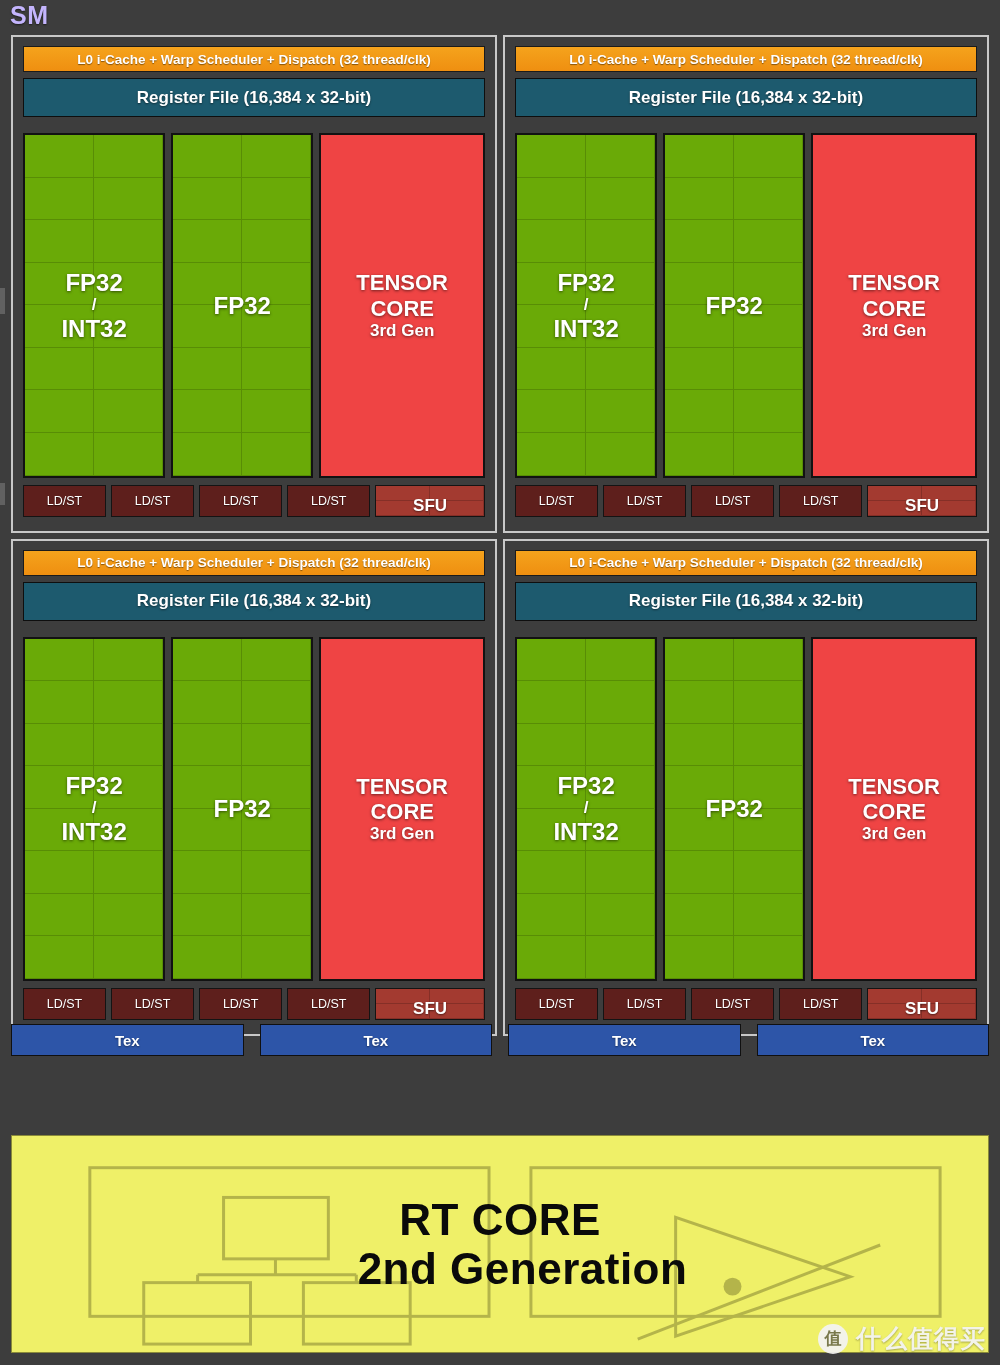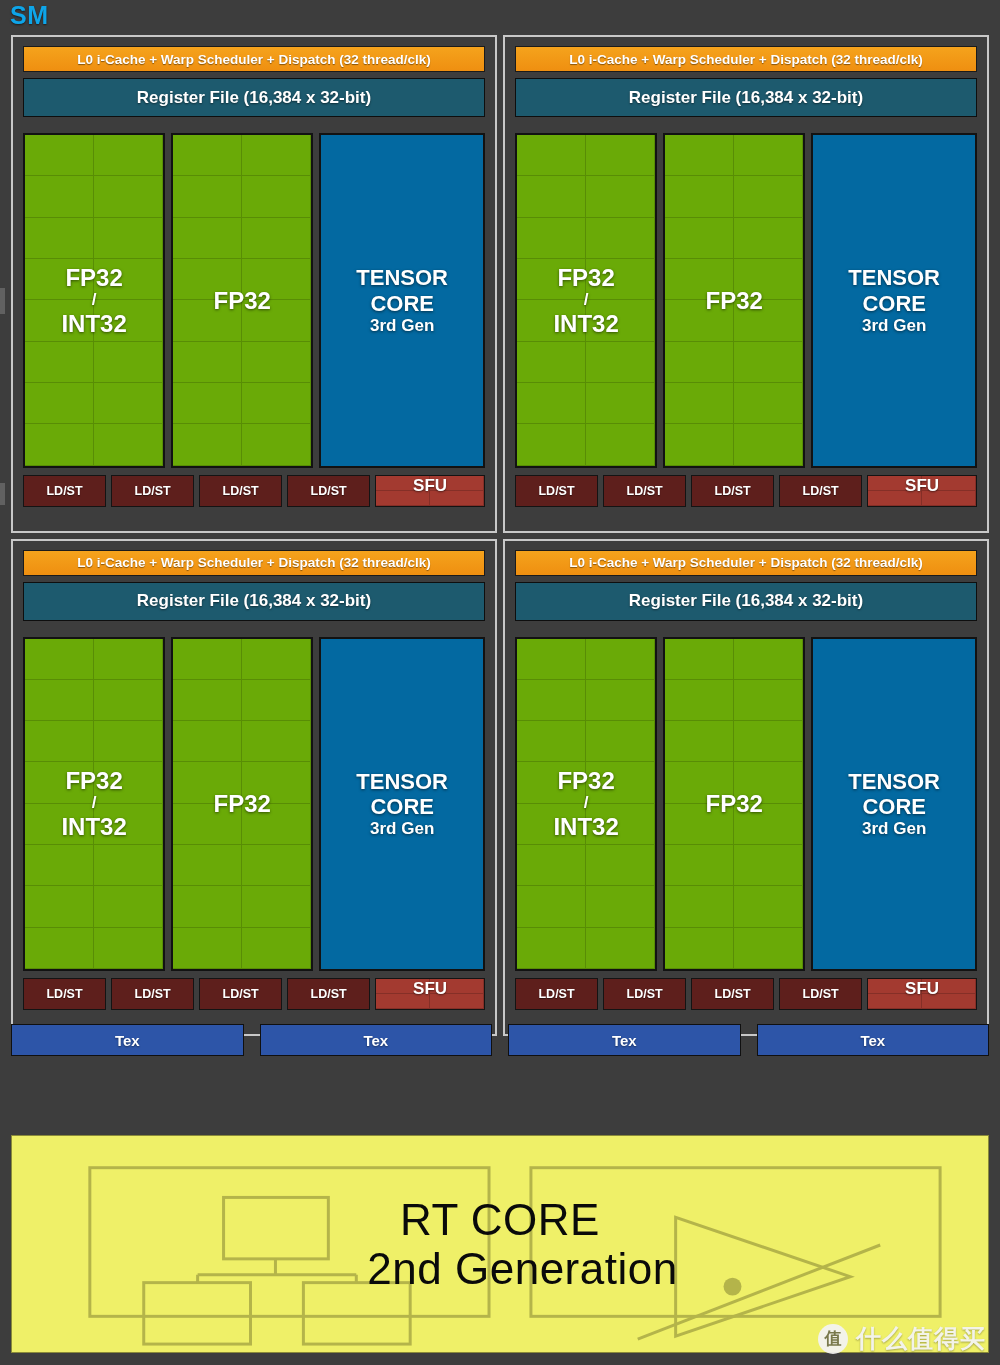--- a/index.html
+++ b/index.html
@@ -14,41 +14,41 @@
   #root {
     position: relative;
     width: 1000px; height: 1365px;
     background: #3d3d3d;
   }
 
   
   .sm-title {
     position: absolute;
     left: 10px; top: 1px;
-    color: #0ea5e9;
+    color: #c4b5fd;
     font-size: 25px;
     font-weight: bold;
     letter-spacing: 0.5px;
     text-shadow: 0 1px 2px rgba(0,0,0,.55);
   }
 
   
   .quad-grid {
     position: absolute;
     left: 11px; top: 35px;
     width: 978px; height: 1001px;
     display: grid;
     grid-template-columns: 1fr 1fr;
     grid-template-rows: 1fr 1fr;
     gap: 6px;
   }
   .quad {
     border: 2px solid #c8c8c8;
     background: #3d3d3d;
-    padding: 9px 10px 24px 10px;
+    padding: 9px 10px 14px 10px;
     display: flex;
     flex-direction: column;
   }
 
   
   .sched {
     height: 26px;
     background: linear-gradient(180deg,#f5a31c 0%, #ef8f10 100%);
     border: 1px solid #1b1b1b;
     color: #ffffff;
@@ -91,21 +91,21 @@
     align-items: center;
     justify-content: center;
     overflow: hidden;
   }
   .fp-col {
     flex: 1 1 0;
     background: #6aaa07;
   }
   .tensor-col {
     flex: 1.17 1 0;
-    background: #0369a1;
+    background: #ef4444;
   }
 
   
   .cellgrid {
     position: absolute; inset: 0;
     display: grid;
     grid-template-columns: 1fr 1fr;
     grid-template-rows: repeat(8, 1fr);
     pointer-events: none;
   }
@@ -135,36 +135,36 @@
     height: 32px;
     display: flex;
     gap: 5px;
   }
   .ldst {
     flex: 1 1 0;
     background: #5e1f1c;
     border: 1px solid #141414;
     color: #ffffff;
     font-size: 12.5px;
-    font-weight: bold;
+    font-weight: normal;
     display: flex;
     align-items: center;
     justify-content: center;
     text-shadow: 0 1px 1px rgba(0,0,0,.5);
   }
   .sfu {
     position: relative;
     flex: 1.33 1 0;
     background: #a33a30;
     border: 1px solid #141414;
     color: #ffffff;
     font-size: 17px;
     font-weight: bold;
     display: flex;
-    align-items: flex-start;
+    align-items: flex-end;
     justify-content: center;
     text-shadow: 0 1px 2px rgba(0,0,0,.5);
     overflow: hidden;
   }
   .sfu .sfugrid {
     position: absolute; inset: 0;
     display: grid;
     grid-template-columns: 1fr 1fr;
     grid-template-rows: 1fr 1fr;
   }
@@ -220,21 +220,21 @@
     border: 1px solid #8a8a3a;
     overflow: hidden;
   }
   .rtcore svg { position: absolute; inset: 0; width: 100%; height: 100%; }
   .rt-text {
     position: absolute;
     left: 0; right: 0; top: 50%;
     transform: translateY(-50%);
     text-align: center;
     color: #0a0a0a;
-    font-weight: normal;
+    font-weight: bold;
     line-height: 1.12;
     z-index: 3;
     pointer-events: none;
   }
   .rt-line1 { font-size: 44px; letter-spacing: 0.5px; }
   .rt-line2 { font-size: 44px; letter-spacing: 0.5px; padding-left: 45px; }
 
   
   .watermark {
     position: absolute;

